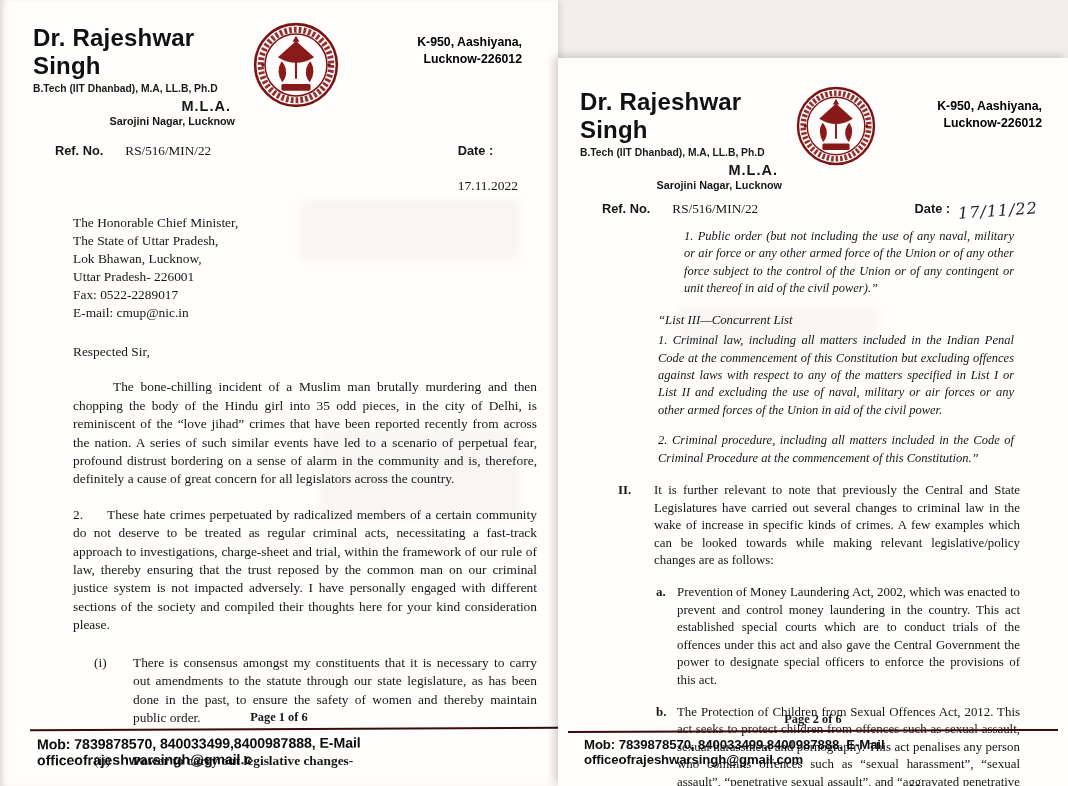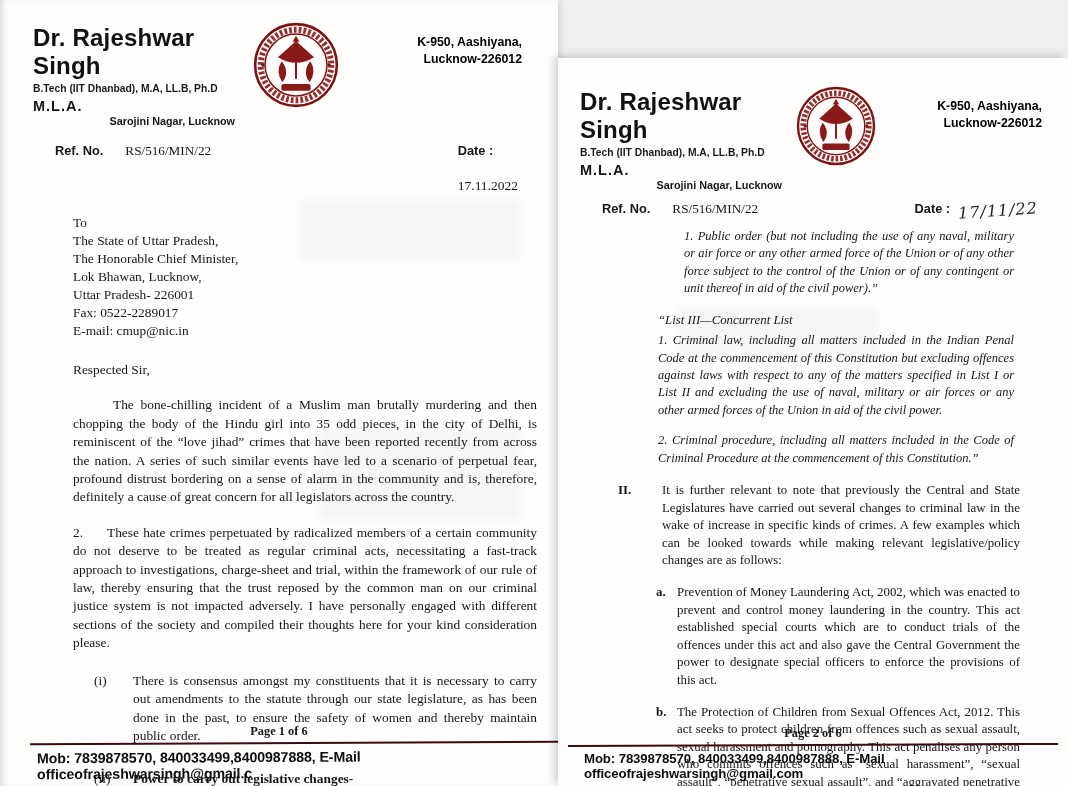--- a/index.html
+++ b/index.html
@@ -16,21 +16,21 @@
     box-shadow:inset 6px 0 10px -6px rgba(0,0,0,.25), 2px 0 6px rgba(0,0,0,.12);}
   #page-2{left:558px;top:58px;width:510px;height:728px;
     box-shadow:-4px -2px 8px rgba(0,0,0,.18);}
   
   .letterhead{display:flex;align-items:flex-start;}
   #page-1 .letterhead{padding:24px 36px 0 33px;}
   #page-2 .letterhead{padding:30px 26px 0 22px;}
   .lh-left{width:202px;flex:none;font-family:"Liberation Sans",sans-serif;font-weight:bold;}
   .lh-name{font-size:24px;letter-spacing:.2px;color:#111;}
   .lh-cred{font-size:10.3px;margin-top:3px;color:#1a1a1a;}
-  .lh-title{font-size:14.5px;margin-top:4px;padding-right:4px;letter-spacing:1px;}
+  .lh-title{font-size:14.5px;text-align:right;margin-top:4px;padding-right:4px;letter-spacing:1px;}
   .lh-const{font-size:10.8px;text-align:right;margin-top:1px;}
   .lh-emblem{flex:none;margin-left:18px;margin-top:-2px;}
   .lh-addr{margin-left:auto;text-align:right;font-family:"Liberation Sans",sans-serif;
     font-weight:bold;font-size:12.3px;line-height:17px;padding-top:10px;color:#000000;}
   
   .refrow{display:flex;align-items:flex-start;font-size:13px;}
   #page-1 .refrow{padding:16px 40px 0 55px;}
   #page-2 .refrow{padding:10px 30px 0 44px;}
   .ref-label,.date-label{font-family:"Liberation Sans",sans-serif;font-weight:bold;font-size:12.8px;}
   .ref-value{margin-left:22px;font-size:13.2px;}
@@ -49,28 +49,28 @@
   .item{display:flex;margin-left:21px;margin-top:15px;}
   .item .lbl{flex:none;width:39px;}
   .item .txt{flex:1;text-align:justify;}
   .bold-serif{font-weight:bold;}
   
   .p2-body{margin:0 48px 0 60px;font-size:12.9px;line-height:17.6px;}
   .quote{margin-left:66px;margin-right:6px;font-style:italic;font-size:12.5px;
     text-align:justify;line-height:17.4px;margin-top:0;}
   .quote + .quote{margin-top:13px;}
   .q-heading{text-align:left;font-style:italic;font-size:12.8px;margin-top:14px;margin-bottom:3px;margin-left:40px;}
-  .item2{display:flex;margin-top:15px;gap:8px;}
+  .item2{display:flex;margin-top:15px;}
   .item2 .lbl{flex:none;width:36px;font-weight:bold;}
   .item2 .txt{flex:1;text-align:justify;}
   .subitem{display:flex;margin-left:38px;margin-top:14px;}
   .subitem .lbl{flex:none;width:21px;font-weight:bold;}
   .subitem .txt{flex:1;text-align:justify;}
   
-  .page-footer{position:absolute;left:0;right:0;bottom:5px;}
+  .page-footer{position:absolute;left:0;right:0;bottom:19px;}
   .page-num{text-align:center;font-size:12.4px;font-weight:bold;font-family:"Liberation Serif",serif;}
   .footer-rule{height:0;border-top:2.5px solid #3c0c0c;margin:3px 10px 5px 10px;transform:rotate(-.25deg);}
   #page-1 .footer-rule{margin-left:30px;margin-right:0;}
   .footer-mob{font-family:"Liberation Sans",sans-serif;font-weight:bold;font-size:13.6px;
     color:#0d0d0d;letter-spacing:-0.1px;}
   #page-1 .footer-mob{padding-left:37px;font-size:14.2px;transform:rotate(-.3deg);}
   #page-2 .footer-mob{padding-left:26px;font-size:13.2px;}
   
   .smudge{position:absolute;background:rgba(60,60,60,.045);filter:blur(3px);border-radius:3px;}
 </style>
@@ -113,23 +113,22 @@
     <span class="ref-label">Ref. No.</span>
     <span class="ref-value">RS/516/MIN/22</span>
     <span class="date-block date-col">
       <span class="date-label">Date :</span>
       <span class="date-value-typed">17.11.2022</span>
     </span>
   </div>
 
   <div class="p1-body">
     <div class="to-block">
-      <div>To</div>
+      <div>The Honorable Chief Minister,</div>
       <div>The State of Uttar Pradesh,</div>
-      <div>The Honorable Chief Minister,</div>
       <div>Lok Bhawan, Lucknow,</div>
       <div>Uttar Pradesh- 226001</div>
       <div>Fax: 0522-2289017</div>
       <div>E-mail: cmup@nic.in</div>
     </div>
 
     <div class="salutation">Respected Sir,</div>
 
     <p class="para-indent">The bone-chilling incident of a Muslim man brutally murdering and then chopping the body of the Hindu girl into 35 odd pieces, in the city of Delhi, is reminiscent of the “love jihad” crimes that have been reported recently from across the nation. A series of such similar events have led to a scenario of perpetual fear, profound distrust bordering on a sense of alarm in the community and is, therefore, definitely a cause of great concern for all legislators across the country.</p>
 

